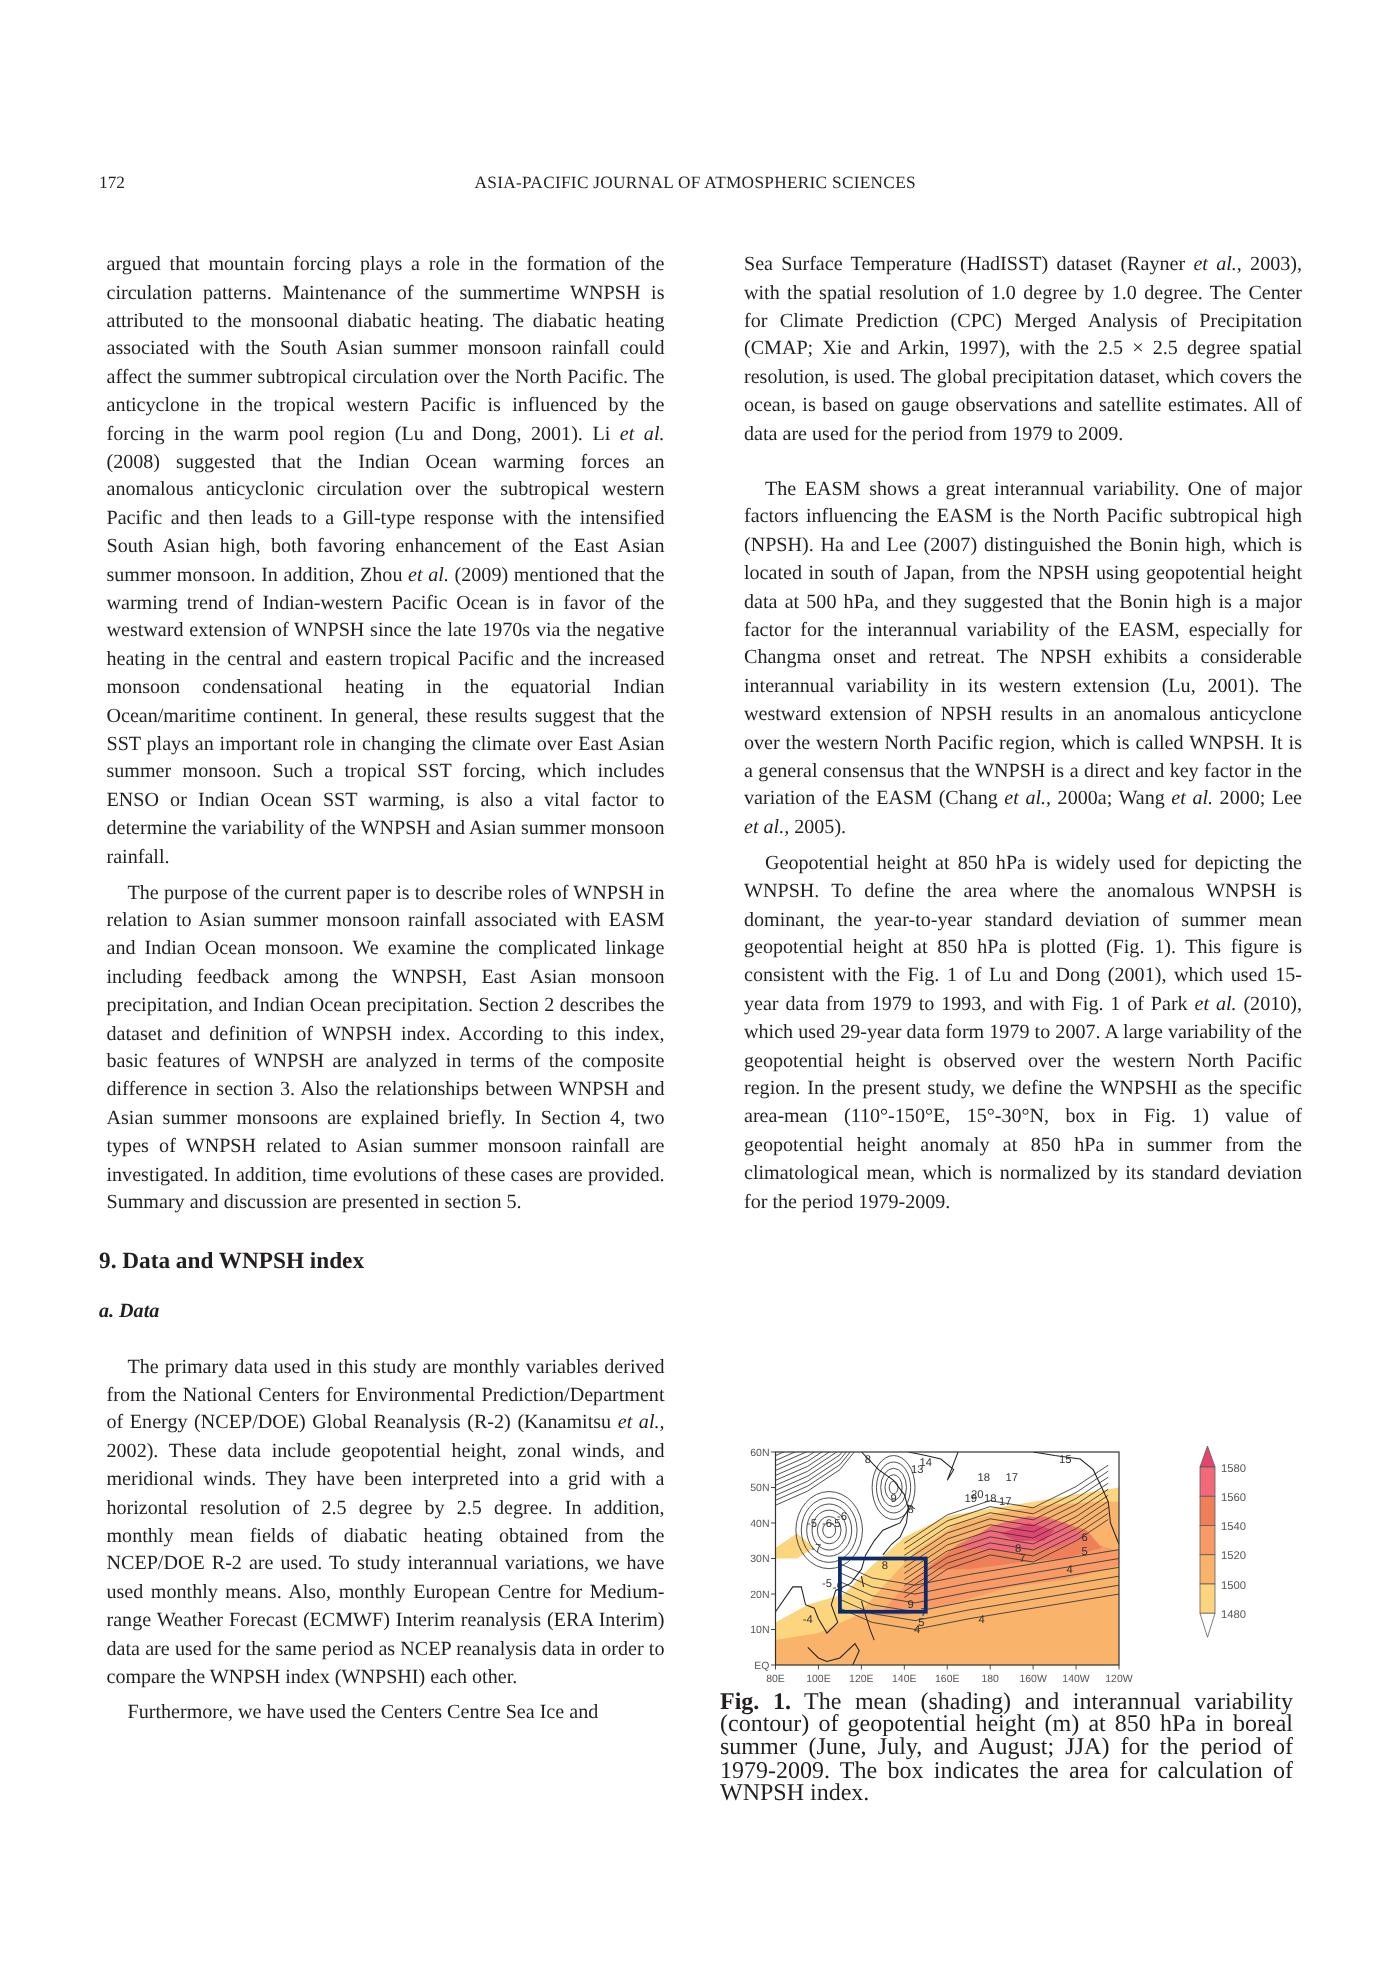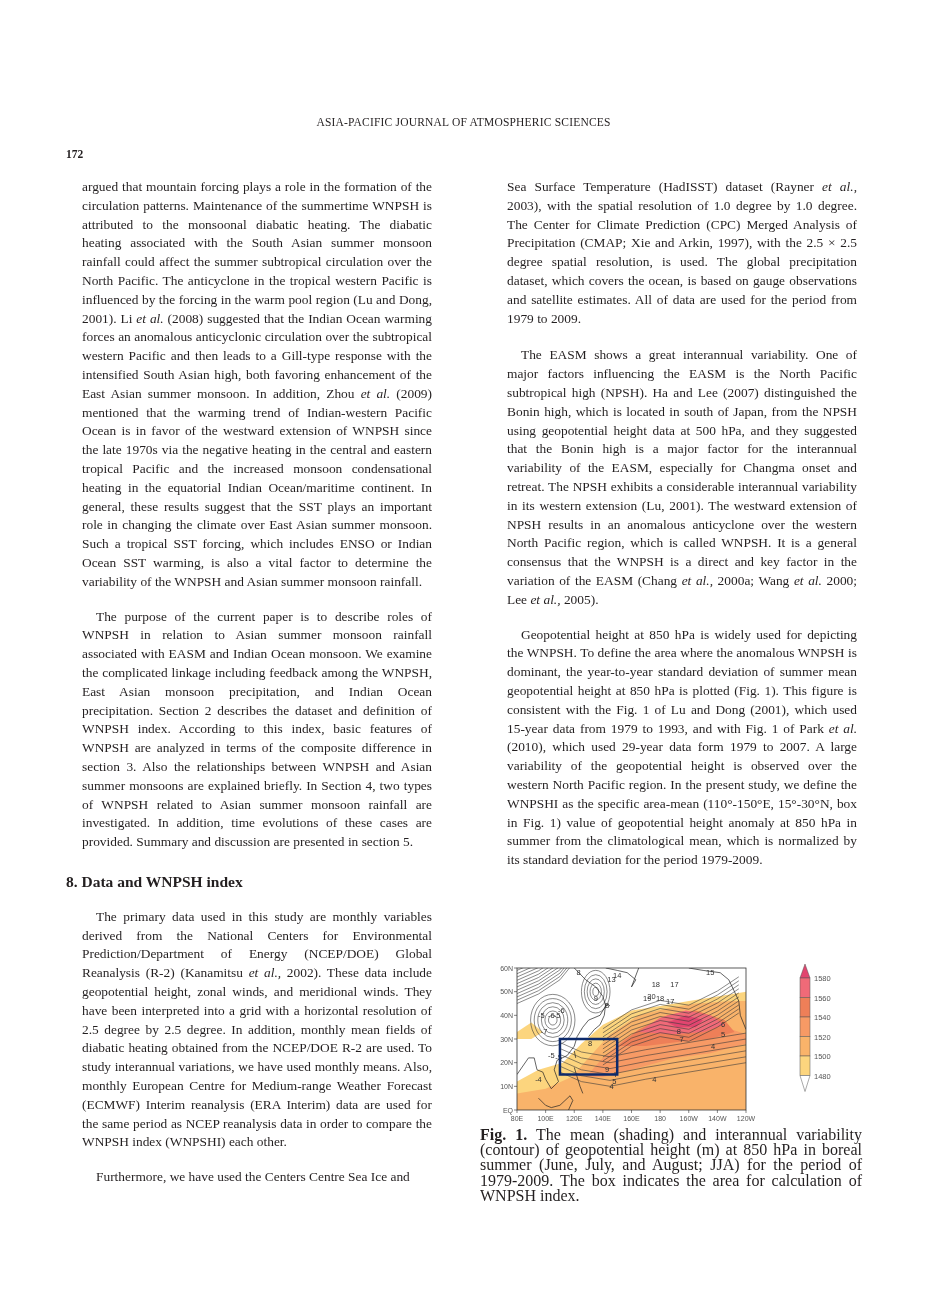--- a/index.html
+++ b/index.html
@@ -1,23 +1,23 @@
 <!DOCTYPE html>
 <html><head>
 <meta charset="utf-8">
 <style>
   html, body { margin: 0; padding: 0; background: #ffffff; }
   body { width: 925px; height: 1309px; position: relative; font-family: "Liberation Serif", serif; color: #231f20; }
   .page-header { position: absolute; top: 116px; left: 66px; width: 795px; height: 18px; font-size: 11.5px; }
-  .page-number { position: absolute; left: 0; top: 0; font-weight: bold; margin-top: 32px; }
+  .page-number { position: absolute; left: 0; top: 0; font-weight: normal; }
   .journal-title { position: absolute; left: 0; right: 0; text-align: center; letter-spacing: 0.2px; }
   .col { position: absolute; top: 162px; width: 382px; font-size: 13.4px; line-height: 18.8px; text-align: justify; }
   .col-left { left: 66px; }
   .col-right { left: 491px; }
-  .col p { margin: 16px; text-indent: 0; }
+  .col p { margin: 5px; text-indent: 0; }
   .col p.indent { text-indent: 14px; }
   .col p.gap-after { margin-bottom: 18px; }
   .section-heading { font-weight: bold; font-size: 15.5px; margin: 20px 0 14px 0; line-height: 20px; }
   .subsection-heading { font-weight: bold; font-style: italic; margin: 0 0 18px 0; }
   em { font-style: italic; }
   .figure { position: absolute; left: 480px; top: 955px; width: 382px; height: 168px; }
   .figure svg { display: block; }
   .caption { position: absolute; left: 480px; top: 1127px; width: 382px; font-size: 16px; line-height: 15.2px; text-align: justify; }
   .caption .fig-label { font-weight: bold; }
 </style>
@@ -25,21 +25,22 @@
 <body>
 
 <div class="page-header">
   <span class="page-number">172</span>
   <div class="journal-title">ASIA-PACIFIC JOURNAL OF ATMOSPHERIC SCIENCES</div>
 </div>
 
 <div class="col col-left">
   <p><span>argued that mountain forcing plays a role in the formation of the circulation patterns. Maintenance of the summertime WNPSH is attributed to the monsoonal diabatic heating. The diabatic heating associated with the South Asian summer monsoon rainfall could affect the summer subtropical circulation over the North Pacific. The anticyclone in the tropical western Pacific is influenced by the forcing in the warm pool region (Lu and Dong, 2001). Li </span><em>et al.</em><span> (2008) suggested that the Indian Ocean warming forces an anomalous anticyclonic circulation over the subtropical western Pacific and then leads to a Gill-type response with the intensified South Asian high, both favoring enhancement of the East Asian summer monsoon. In addition, Zhou </span><em>et al.</em><span> (2009) mentioned that the warming trend of Indian-western Pacific Ocean is in favor of the westward extension of WNPSH since the late 1970s via the negative heating in the central and eastern tropical Pacific and the increased monsoon condensational heating in the equatorial Indian Ocean/maritime continent. In general, these results suggest that the SST plays an important role in changing the climate over East Asian summer monsoon. Such a tropical SST forcing, which includes ENSO or Indian Ocean SST warming, is also a vital factor to determine the variability of the WNPSH and Asian summer monsoon rainfall.</span></p>
   <p class="indent">The purpose of the current paper is to describe roles of WNPSH in relation to Asian summer monsoon rainfall associated with EASM and Indian Ocean monsoon. We examine the complicated linkage including feedback among the WNPSH, East Asian monsoon precipitation, and Indian Ocean precipitation. Section 2 describes the dataset and definition of WNPSH index. According to this index, basic features of WNPSH are analyzed in terms of the composite difference in section 3. Also the relationships between WNPSH and Asian summer monsoons are explained briefly. In Section 4, two types of WNPSH related to Asian summer monsoon rainfall are investigated. In addition, time evolutions of these cases are provided. Summary and discussion are presented in section 5.</p>
-  <div class="section-heading">8. Data and WNPSH index</div>
+  <div class="section-heading">9. Data and WNPSH index</div>
+  <div class="subsection-heading">a. Data</div>
   <p class="indent"><span>The primary data used in this study are monthly variables derived from the National Centers for Environmental Prediction/Department of Energy (NCEP/DOE) Global Reanalysis (R-2) (Kanamitsu </span><em>et al.,</em><span> 2002). These data include geopotential height, zonal winds, and meridional winds. They have been interpreted into a grid with a horizontal resolution of 2.5 degree by 2.5 degree. In addition, monthly mean fields of diabatic heating obtained from the NCEP/DOE R-2 are used. To study interannual variations, we have used monthly means. Also, monthly European Centre for Medium-range Weather Forecast (ECMWF) Interim reanalysis (ERA Interim) data are used for the same period as NCEP reanalysis data in order to compare the WNPSH index (WNPSHI) each other.</span></p>
   <p class="indent">Furthermore, we have used the Centers Centre Sea Ice and</p>
 </div>
 
 <div class="col col-right">
   <p class="gap-after"><span>Sea Surface Temperature (HadISST) dataset (Rayner </span><em>et al.</em><span>, 2003), with the spatial resolution of 1.0 degree by 1.0 degree. The Center for Climate Prediction (CPC) Merged Analysis of Precipitation (CMAP; Xie and Arkin, 1997), with the 2.5 × 2.5 degree spatial resolution, is used. The global precipitation dataset, which covers the ocean, is based on gauge observations and satellite estimates. All of data are used for the period from 1979 to 2009.</span></p>
   <p class="indent"><span>The EASM shows a great interannual variability. One of major factors influencing the EASM is the North Pacific subtropical high (NPSH). Ha and Lee (2007) distinguished the Bonin high, which is located in south of Japan, from the NPSH using geopotential height data at 500 hPa, and they suggested that the Bonin high is a major factor for the interannual variability of the EASM, especially for Changma onset and retreat. The NPSH exhibits a considerable interannual variability in its western extension (Lu, 2001). The westward extension of NPSH results in an anomalous anticyclone over the western North Pacific region, which is called WNPSH. It is a general consensus that the WNPSH is a direct and key factor in the variation of the EASM (Chang </span><em>et al.,</em><span> 2000a; Wang </span><em>et al.</em><span> 2000; Lee </span><em>et al.,</em><span> 2005).</span></p>
   <p class="indent"><span>Geopotential height at 850 hPa is widely used for depicting the WNPSH. To define the area where the anomalous WNPSH is dominant, the year-to-year standard deviation of summer mean geopotential height at 850 hPa is plotted (Fig. 1). This figure is consistent with the Fig. 1 of Lu and Dong (2001), which used 15-year data from 1979 to 1993, and with Fig. 1 of Park </span><em>et al.</em><span> (2010), which used 29-year data form 1979 to 2007. A large variability of the geopotential height is observed over the western North Pacific region. In the present study, we define the WNPSHI as the specific area-mean (110°-150°E, 15°-30°N, box in Fig. 1) value of geopotential height anomaly at 850 hPa in summer from the climatological mean, which is normalized by its standard deviation for the period 1979-2009.</span></p>
 </div>
 

